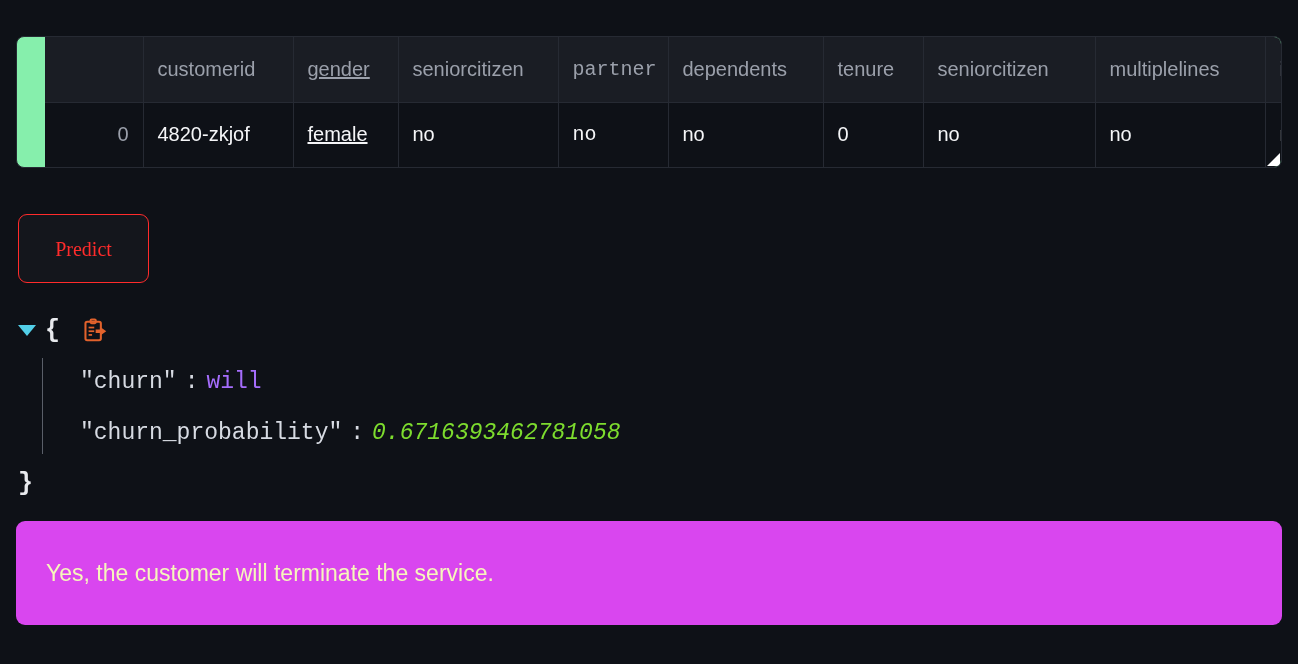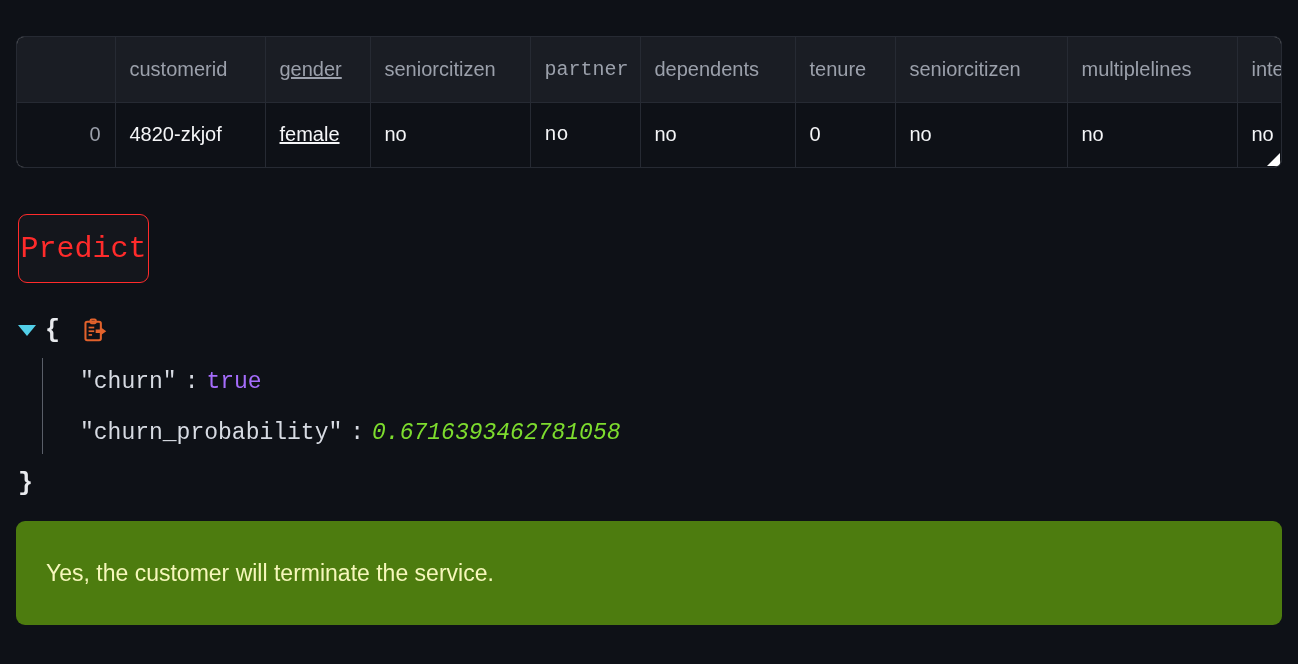--- a/index.html
+++ b/index.html
@@ -17,22 +17,23 @@
   
   .df-wrap {
     position: absolute; left: 16px; top: 36px;
     width: 1266px; height: 132px;
   }
   .df-frame {
     position: relative;
     width: 100%; height: 100%;
     border: 1px solid #262a33;
     border-radius: 8px;
-    background: #a3a3a3;
-    overflow: hidden;
+    background: #86efac;
+    overflow: hidden;
+    padding-left: 28px;
   }
   .df-scroll {
     width: 100%; height: 100%;
     overflow: hidden;
   }
   table.df {
     border-collapse: collapse;
     table-layout: fixed;
     width: 1330px;
     font-size: 20px;
@@ -81,22 +82,22 @@
   }
 
   
   .predict-btn {
     position: absolute; left: 18px; top: 214px;
     width: 131px; height: 69px;
     background: #14161c;
     border: 1px solid #ff2b2b;
     border-radius: 9px;
     color: #ff2b2b;
-    font-size: 30px;
-    font-family: Liberation Mono, monospace;
+    font-size: 20px;
+    font-family: Liberation Serif, serif;
     display: flex; align-items: center; justify-content: center;
     cursor: pointer;
     padding: 0;
     line-height: 1;
   }
 
   
   .json-view {
     position: absolute; left: 18px; top: 305px;
     width: 1260px;
@@ -131,21 +132,21 @@
   .jkey { color: #d7dbe3; }
   .jcolon { color: #d7dbe3; margin: 0 8px; }
   .jbool { color: #a56dfc; }
   .jnum  { color: #7ddc2e; font-style: italic; }
   .json-close { padding-left: 0; }
 
   
   .alert {
     position: absolute; left: 16px; top: 521px;
     width: 1266px; height: 104px;
-    background: #4d7c0f;
+    background: #d946ef;
     border-radius: 9px;
     display: flex; align-items: center;
     padding: 0 30px;
   }
   .alert-text {
     color: #f6f7bb;
     font-size: 23px;
     font-family: "Liberation Sans", sans-serif;
   }
 </style>
@@ -210,21 +211,21 @@
         </svg>
       </span>
     </div>
 
     <div class="json-body">
       <span class="json-guide"></span>
 
       <div class="json-line">
         <span class="jkey">"churn"</span>
         <span class="jcolon">:</span>
-        <span class="jbool">true</span>
+        <span class="jbool">will</span>
       </div>
 
       <div class="json-line">
         <span class="jkey">"churn_probability"</span>
         <span class="jcolon">:</span>
         <span class="jnum">0.6716393462781058</span>
       </div>
     </div>
 
     <div class="json-row json-close">

